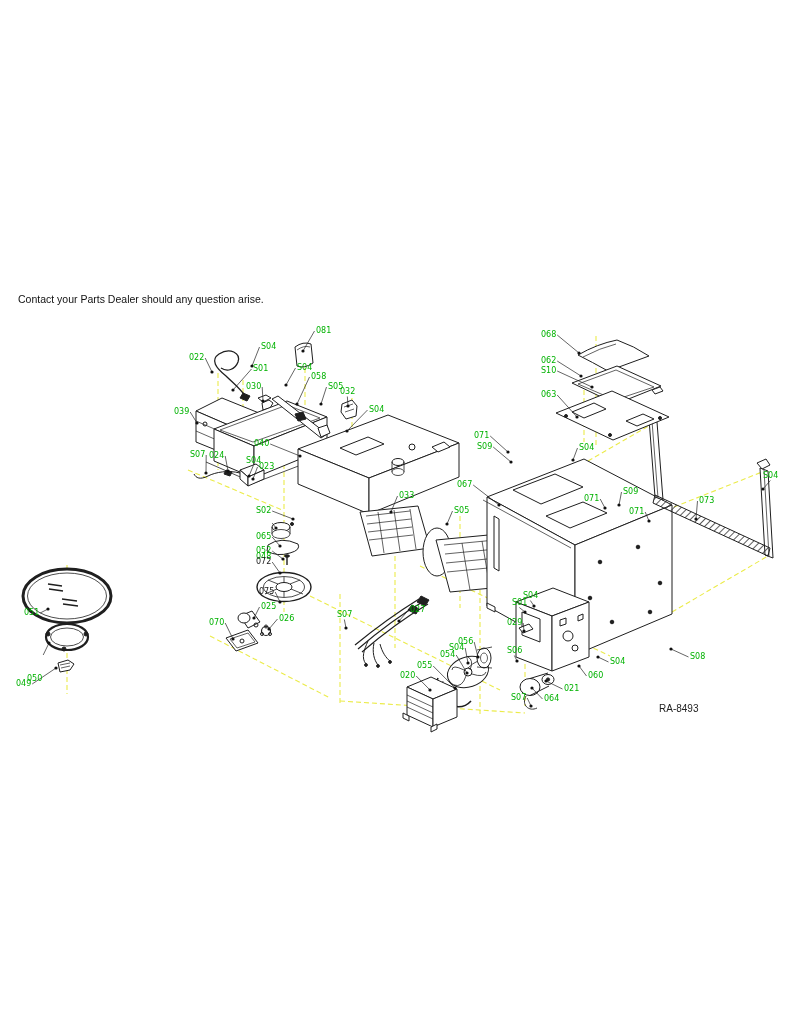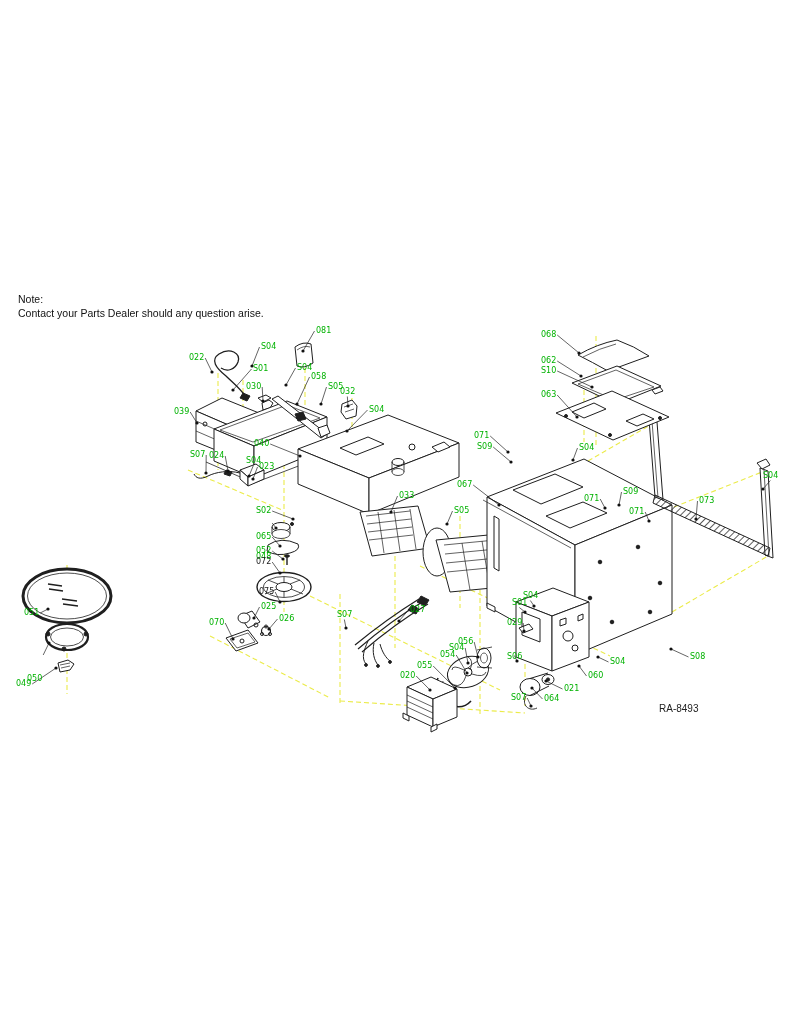--- a/index.html
+++ b/index.html
@@ -12,21 +12,20 @@
               white-space:nowrap;font-family:"DejaVu Sans", sans-serif;}
   #drawing-number{position:absolute;left:659px;top:703px;font-size:10px;color:#222;
                   font-family:"Liberation Sans", sans-serif;}
 </style>
 </head>
 <body>
 
 <div id="page">
 
   <div id="note">
-    <div>Note:</div>
     <div>Contact your Parts Dealer should any question arise.</div>
   </div>
 
   <svg id="artwork" width="791" height="1024" viewBox="0 0 791 1024">
     <defs>
       <pattern id="hatch" patternUnits="userSpaceOnUse" width="5" height="5" patternTransform="rotate(45)">
         <line x1="0" y1="0" x2="0" y2="5" stroke="#333" stroke-width="1.6"></line>
       </pattern>
     </defs>
 
@@ -468,21 +467,21 @@
       <span class="part-label" style="left: 699px; top: 501px; color: rgb(0, 178, 0);">073</span>
       <span class="part-label" style="left: 763px; top: 476px; color: rgb(0, 178, 0);">S04</span>
       <span class="part-label" style="left: 523px; top: 596px; color: rgb(0, 178, 0);">S04</span>
       <span class="part-label" style="left: 512px; top: 603px; color: rgb(0, 178, 0);">S01</span>
       <span class="part-label" style="left: 507px; top: 623px; color: rgb(0, 178, 0);">029</span>
       <span class="part-label" style="left: 458px; top: 642px; color: rgb(0, 178, 0);">056</span>
       <span class="part-label" style="left: 449px; top: 648px; color: rgb(0, 178, 0);">S04</span>
       <span class="part-label" style="left: 440px; top: 655px; color: rgb(0, 178, 0);">054</span>
       <span class="part-label" style="left: 417px; top: 666px; color: rgb(0, 178, 0);">055</span>
       <span class="part-label" style="left: 400px; top: 676px; color: rgb(0, 178, 0);">020</span>
-      <span class="part-label" style="left: 507px; top: 651px; color: rgb(0, 178, 0); margin-top: 6px;">S06</span>
+      <span class="part-label" style="left: 507px; top: 651px; color: rgb(0, 178, 0);">S06</span>
       <span class="part-label" style="left: 511px; top: 698px; color: rgb(0, 178, 0);">S07</span>
       <span class="part-label" style="left: 544px; top: 699px; color: rgb(0, 178, 0);">064</span>
       <span class="part-label" style="left: 564px; top: 689px; color: rgb(0, 178, 0);">021</span>
       <span class="part-label" style="left: 588px; top: 676px; color: rgb(0, 178, 0);">060</span>
       <span class="part-label" style="left: 610px; top: 662px; color: rgb(0, 178, 0);">S04</span>
       <span class="part-label" style="left: 690px; top: 657px; color: rgb(0, 178, 0);">S08</span>
     </div>
 
   <span id="drawing-number">RA-8493</span>
 

